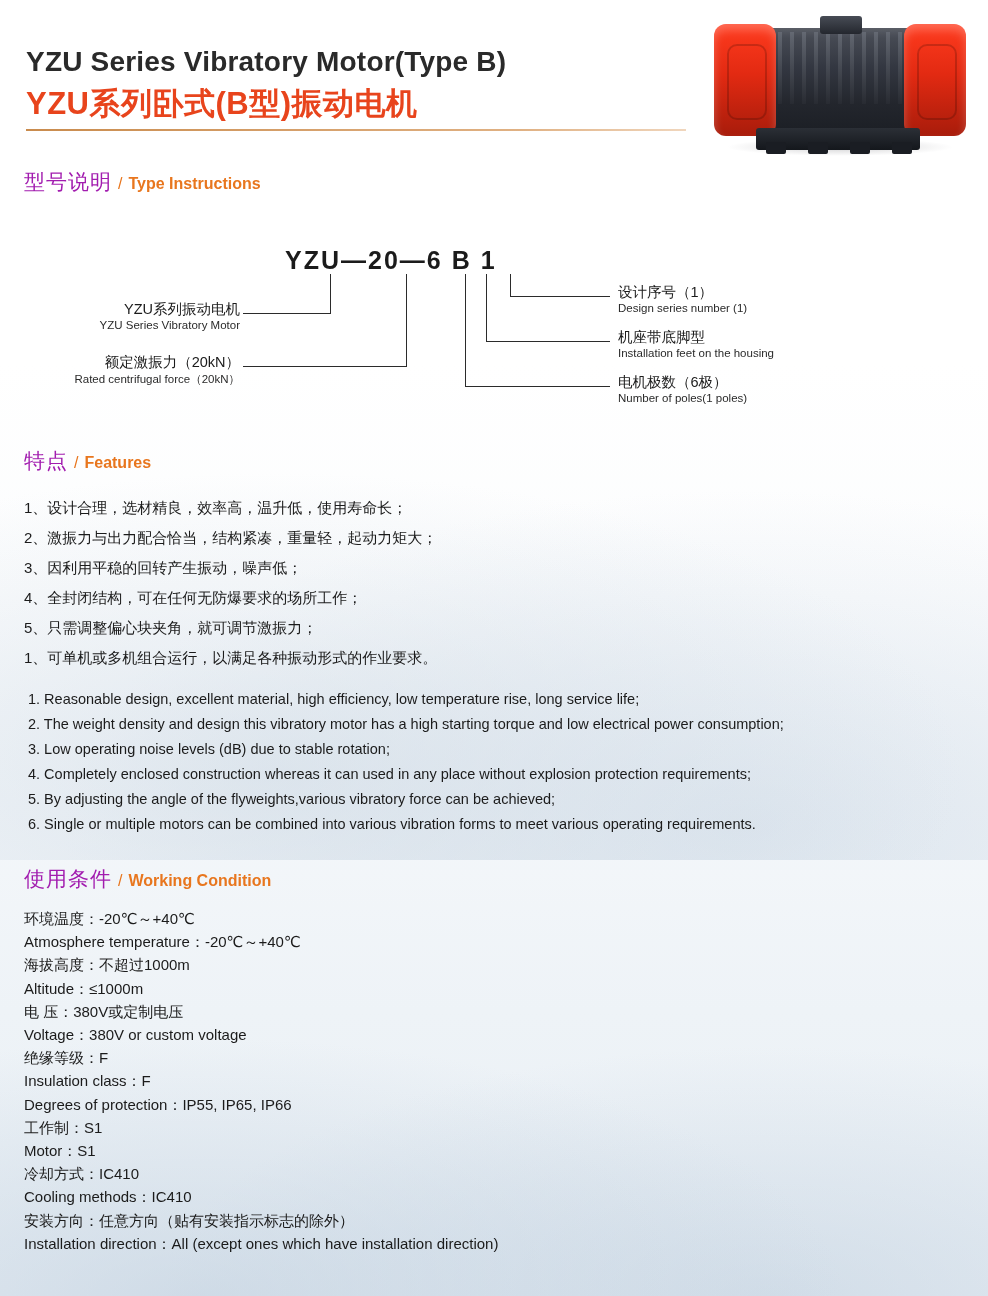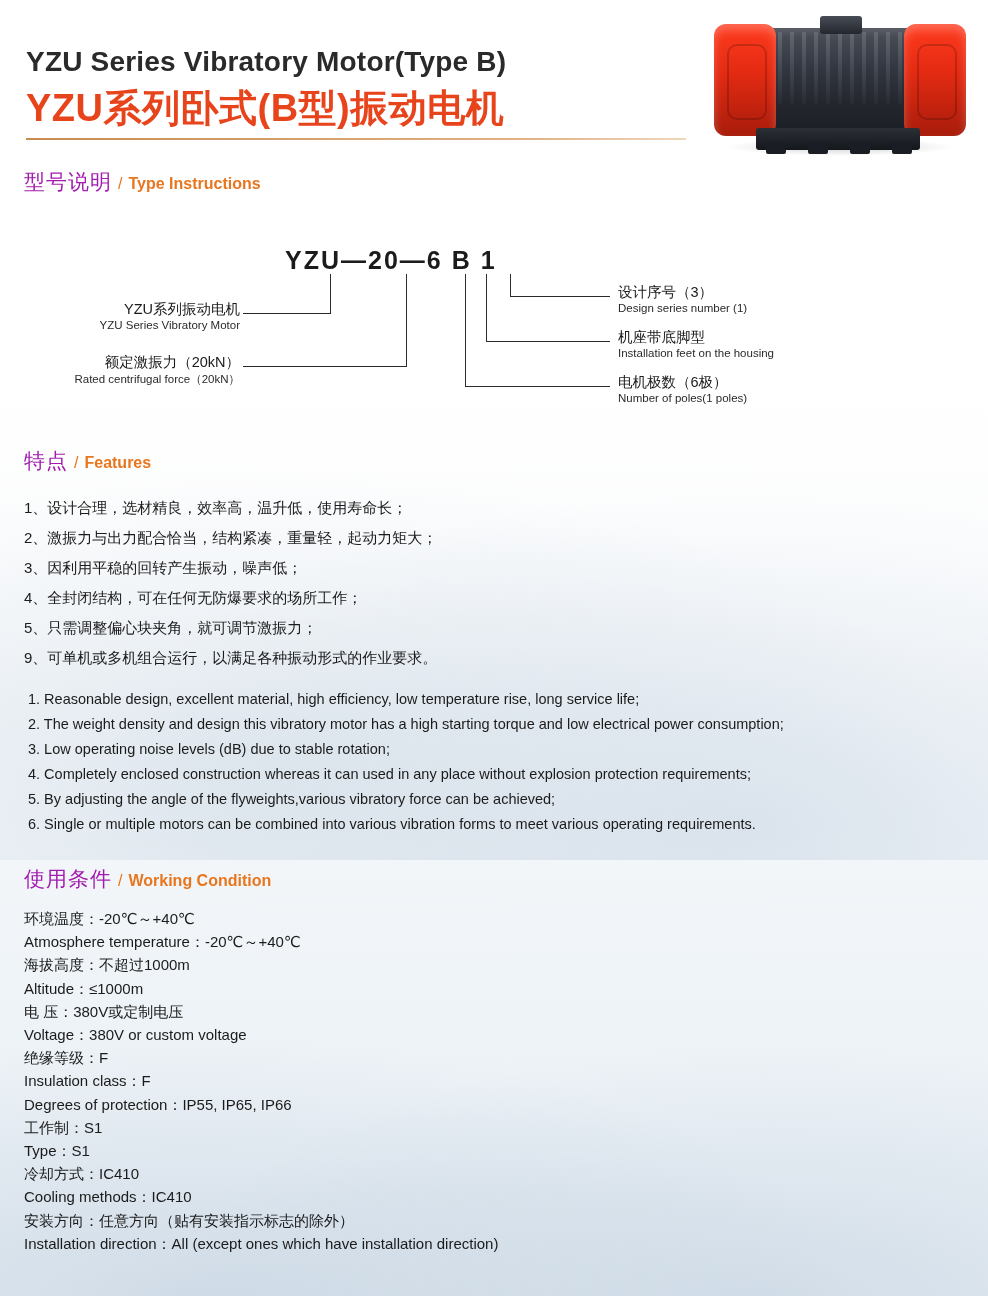--- a/index.html
+++ b/index.html
@@ -31,21 +31,21 @@
   .page{position:relative;z-index:2;width:988px;height:1296px;}
 
   
   .header{position:relative;padding:18px 0 0 26px;height:168px;box-sizing:border-box;}
   .title-en{
     font-size:28px;font-weight:bold;color:#2a2a2a;letter-spacing:.2px;
     line-height:1.2;
     margin-top:27px;
   }
   .title-cn{
-    font-size:38px;font-weight:bold;color:#e8441c;letter-spacing:.5px;
+    font-size:31px;font-weight:bold;color:#e8441c;letter-spacing:.5px;
     margin-top:6px;line-height:1.25;
   }
   .title-rule{
     width:660px;height:2px;background:#d89a5e;margin-top:6px;
     background:linear-gradient(90deg,#c98b4d 0%, #e0b183 75%, #f0d6bd 100%);
   }
   
   .motor-photo{
     position:absolute;right:18px;top:10px;width:262px;height:160px;
   }
@@ -200,21 +200,21 @@
     <div class="lbl" style="left:20px;top:88px;width:220px;">
       <div class="cn">YZU系列振动电机</div>
       <div class="en">YZU Series Vibratory Motor</div>
     </div>
     <div class="lbl" style="left:20px;top:141px;width:220px;">
       <div class="cn">额定激振力（20kN）</div>
       <div class="en">Rated centrifugal force（20kN）</div>
     </div>
 
     <div class="lbl-r" style="left:618px;top:71px;">
-      <div class="cn">设计序号（3）</div>
+      <div class="cn">设计序号（1）</div>
       <div class="en">Design series number (1)</div>
     </div>
     <div class="lbl-r" style="left:618px;top:116px;">
       <div class="cn">机座带底脚型</div>
       <div class="en">Installation feet on the housing</div>
     </div>
     <div class="lbl-r" style="left:618px;top:161px;">
       <div class="cn">电机极数（6极）</div>
       <div class="en">Number of poles(1 poles)</div>
     </div>
@@ -226,21 +226,21 @@
     <span class="sec-en">Features</span>
   </div>
 
   <div class="features">
     <ul class="feat-cn">
       <li>1、设计合理，选材精良，效率高，温升低，使用寿命长；</li>
       <li>2、激振力与出力配合恰当，结构紧凑，重量轻，起动力矩大；</li>
       <li>3、因利用平稳的回转产生振动，噪声低；</li>
       <li>4、全封闭结构，可在任何无防爆要求的场所工作；</li>
       <li>5、只需调整偏心块夹角，就可调节激振力；</li>
-      <li>9、可单机或多机组合运行，以满足各种振动形式的作业要求。</li>
+      <li>1、可单机或多机组合运行，以满足各种振动形式的作业要求。</li>
     </ul>
     <ul class="feat-en">
       <li>1. Reasonable design, excellent material, high efficiency, low temperature rise, long service life;</li>
       <li>2. The weight density and design this vibratory motor has a high starting torque and low electrical power consumption;</li>
       <li>3. Low operating noise levels (dB) due to stable rotation;</li>
       <li>4. Completely enclosed construction whereas it can used in any place without explosion protection requirements;</li>
       <li>5. By adjusting the angle of the flyweights,various vibratory force can be achieved;</li>
       <li>6. Single or multiple motors can be combined into various vibration forms to meet various operating requirements.</li>
     </ul>
   </div>
@@ -257,20 +257,20 @@
     <div>环境温度：-20℃～+40℃</div>
     <div class="en">Atmosphere temperature：-20℃～+40℃</div>
     <div>海拔高度：不超过1000m</div>
     <div class="en">Altitude：≤1000m</div>
     <div>电 压：380V或定制电压</div>
     <div class="en">Voltage：380V or custom voltage</div>
     <div>绝缘等级：F</div>
     <div class="en">Insulation class：F</div>
     <div class="en">Degrees of protection：IP55, IP65, IP66</div>
     <div>工作制：S1</div>
-    <div class="en">Type：S1</div>
+    <div class="en">Motor：S1</div>
     <div>冷却方式：IC410</div>
     <div class="en">Cooling methods：IC410</div>
     <div>安装方向：任意方向（贴有安装指示标志的除外）</div>
     <div class="en">Installation direction：All (except ones which have installation direction)</div>
   </div>
 
 </div>
 
 </body></html>

